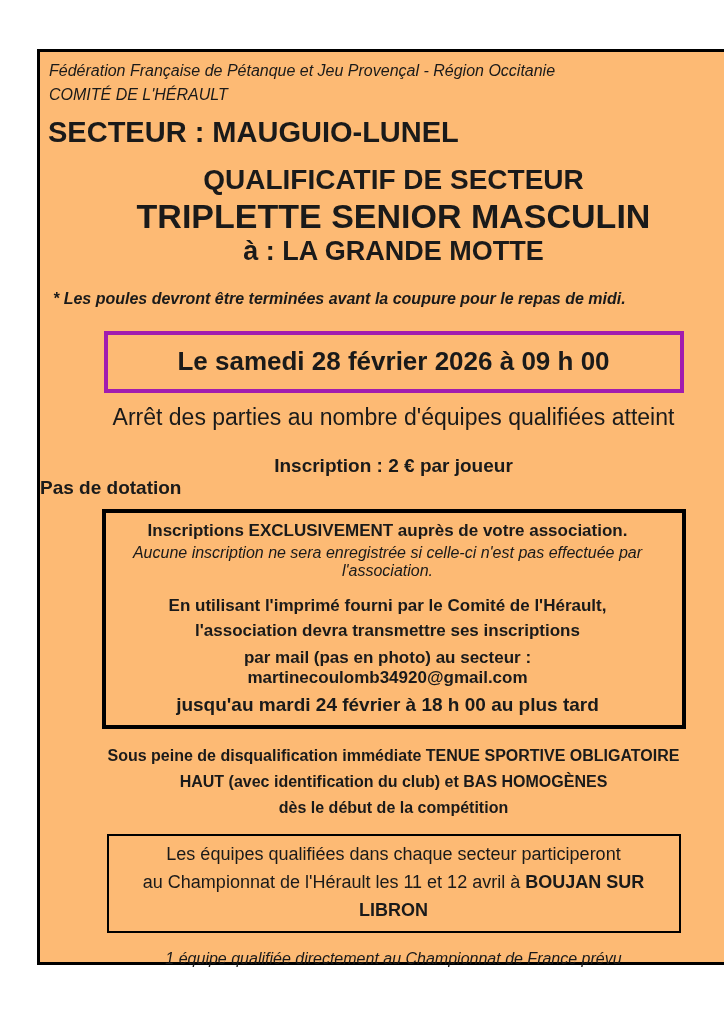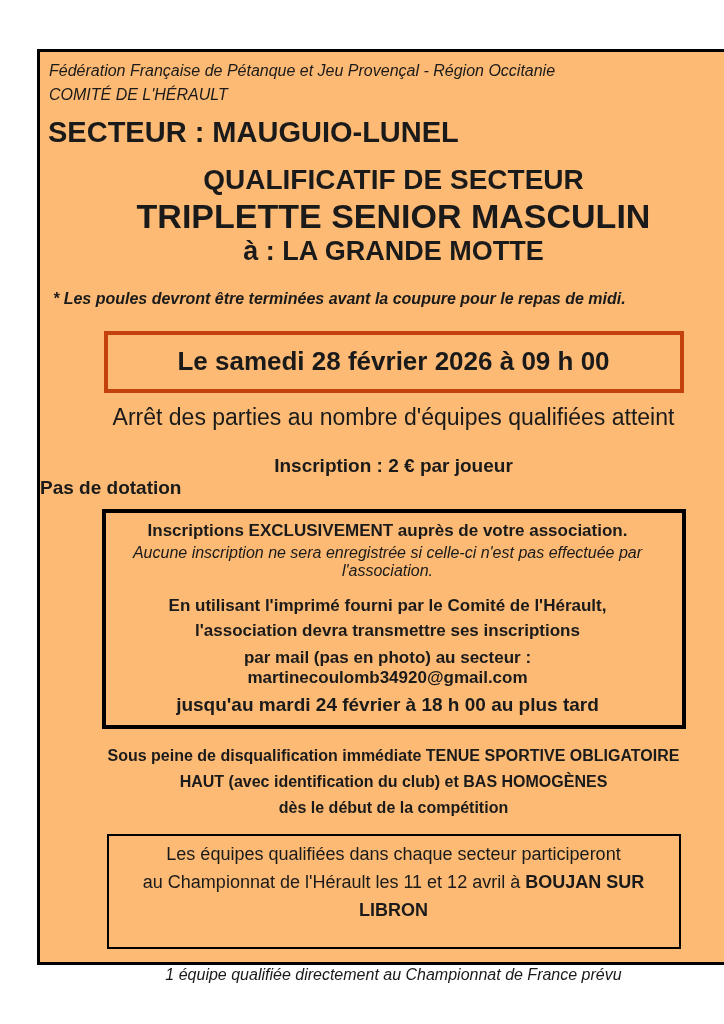--- a/index.html
+++ b/index.html
@@ -62,21 +62,21 @@
   .pools-note {
     margin-top: 23px;
     padding-left: 13px;
     font-size: 16px;
     font-weight: bold;
     font-style: italic;
   }
   .date-box {
     width: 580px;
     margin: 23px auto 0 auto;
-    border: 4px solid #c2410c;
+    border: 4px solid #a21caf;
     text-align: center;
     font-size: 26px;
     font-weight: bold;
     padding: 11px 0 12px 0;
   }
   .stop-line {
     margin-top: 11px;
     text-align: center;
     font-size: 23px;
   }
@@ -111,21 +111,21 @@
     font-size: 16px;
     font-weight: bold;
     line-height: 1.62;
   }
   .championship-box {
     width: 574px;
     margin: 13px auto 0 auto;
     border: 2px solid #000000;
     text-align: center;
     font-size: 18px;
-    padding: 5px 2px 23px 2px;
+    padding: 5px 2px 7px 2px;
     line-height: 1.55;
   }
   .qual-notes {
     margin-top: 13px;
     text-align: center;
     font-style: italic;
     font-size: 16px;
     line-height: 1.68;
   }
   .bold { font-weight: bold; }

